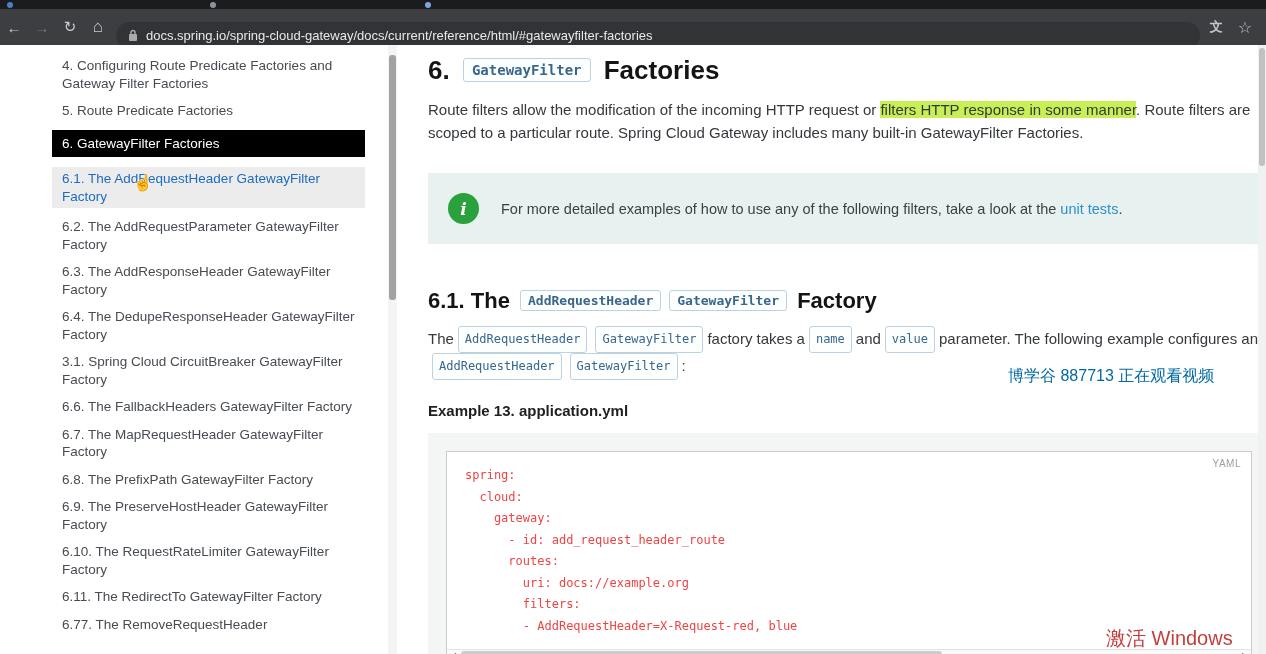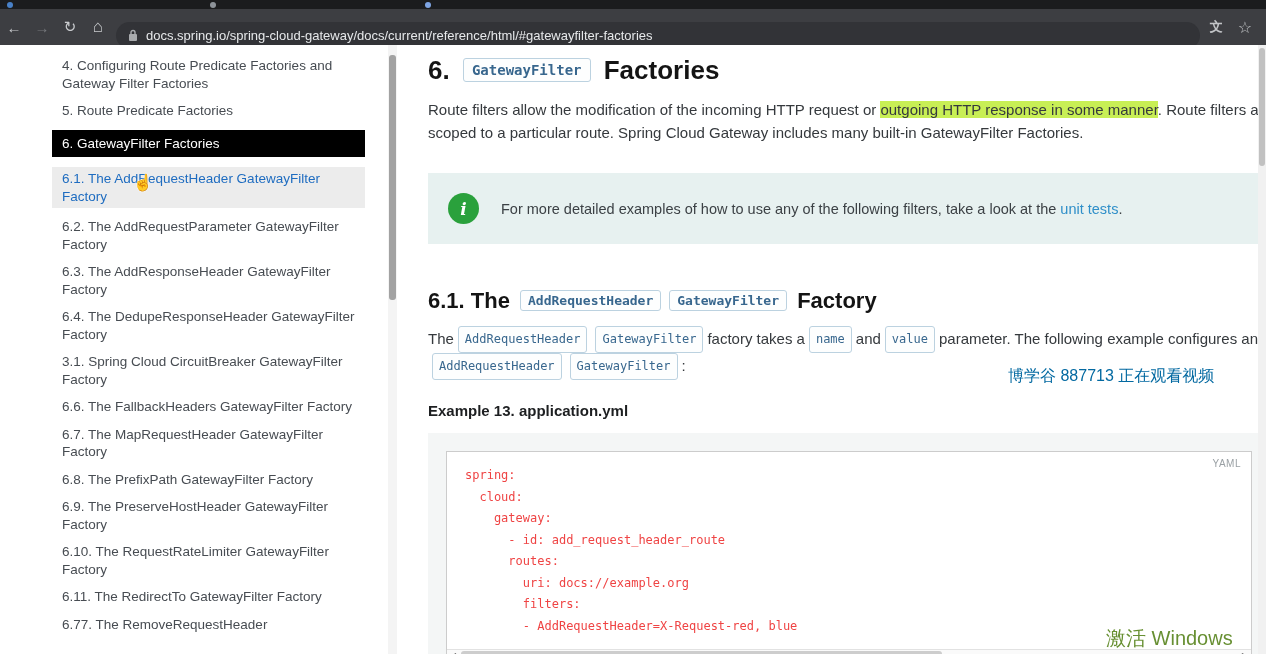--- a/index.html
+++ b/index.html
@@ -64,21 +64,21 @@
         font-size:12px;line-height:21.5px;color:#ef4444;}
   .code div{white-space:pre;}
   .hscroll{position:absolute;left:0;bottom:0;width:100%;height:10px;background:#fafafa;
            border-top:1px solid #e2e2e2;display:flex;align-items:center;}
   .hs-arrow{flex:0 0 14px;text-align:center;font-size:7px;color:#555;line-height:9px;cursor:pointer;}
   .hs-track{flex:1;height:9px;position:relative;}
   .hs-thumb{position:absolute;top:1px;left:0;width:62%;height:7px;background:#cdcdcd;border-radius:3px;}
 
   
   .wm-viewer{position:absolute;left:1008px;top:321px;font-size:16px;color:#0369a1;pointer-events:none;}
-  .wm-activate{position:absolute;left:1106px;top:580px;font-size:20px;color:#4d7c0f;opacity:.85;pointer-events:none;}
+  .wm-activate{position:absolute;left:1106px;top:580px;font-size:20px;color:#b91c1c;opacity:.85;pointer-events:none;}
 </style>
 </head>
 <body>
 
 <div class="tabstrip">
   <span class="fav" style="left:7px;background:#4e8cd9;"></span>
   <span class="fav" style="left:210px;background:#9aa0a6;"></span>
   <span class="fav" style="left:425px;background:#8ab4f8;"></span>
 </div>
 
@@ -131,21 +131,21 @@
 
   <div class="main">
 
     <h1>
       <span>6.</span>
       <span class="chip h1c">GatewayFilter</span>
       <span>Factories</span>
     </h1>
 
     <p class="para">
-      <span>Route filters allow the modification of the incoming HTTP request or </span><span class="hl">outgoing HTTP response in some manner</span><span>. Route filters are scoped to a particular route. Spring Cloud Gateway includes many built-in GatewayFilter Factories.</span>
+      <span>Route filters allow the modification of the incoming HTTP request or </span><span class="hl">filters HTTP response in some manner</span><span>. Route filters are scoped to a particular route. Spring Cloud Gateway includes many built-in GatewayFilter Factories.</span>
     </p>
 
     <div class="infobox">
       <span class="info-icon">i</span>
       <span class="info-text">
         <span>For more detailed examples of how to use any of the following filters, take a look at the </span><a class="doclink">unit tests</a><span>.</span>
       </span>
     </div>
 
     <h2>

